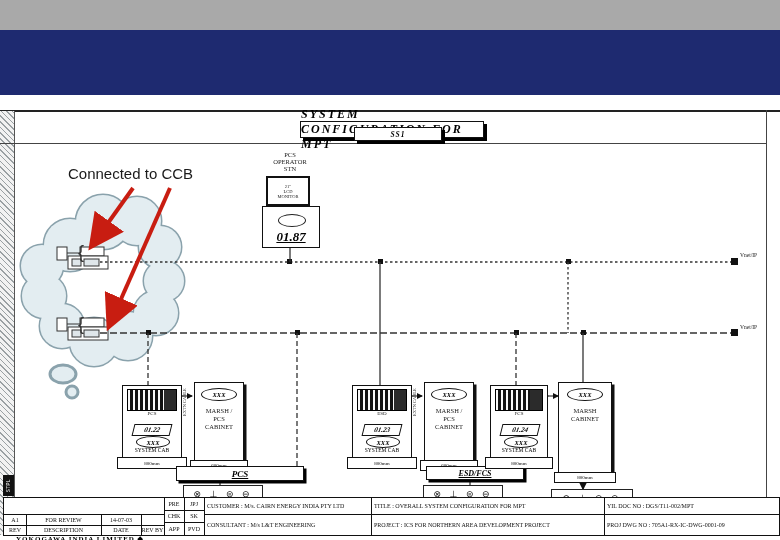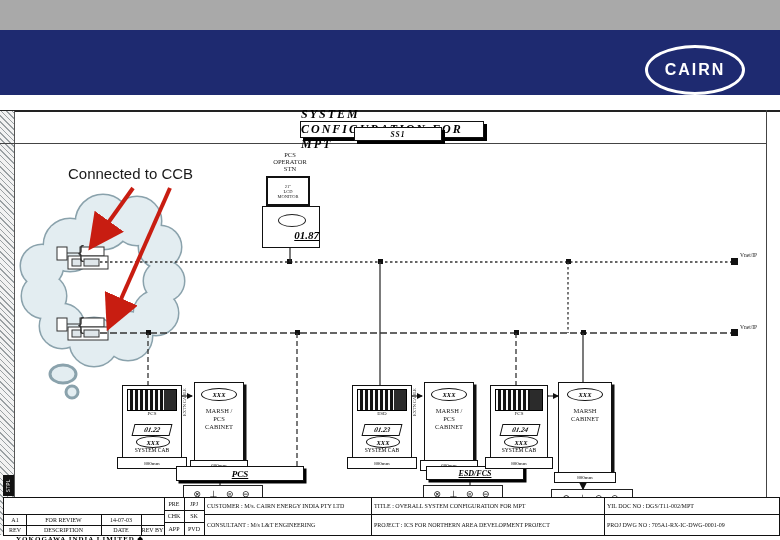--- a/index.html
+++ b/index.html
@@ -27,22 +27,22 @@
            font-family:"Liberation Serif",serif;font-weight:bold;font-style:italic;font-size:7.5px;letter-spacing:1px;}
   .cloud-note{left:68px;top:165px;font-size:15px;color:#1a1a1a;}
   
   .op-head{left:258px;top:151px;width:64px;text-align:center;font-family:"Liberation Serif",serif;
            font-size:6.5px;line-height:7px;color:#222;}
   .monitor{left:266px;top:176px;width:40px;height:26px;border:2px solid #111;background:#fff;
            display:flex;flex-direction:column;align-items:center;justify-content:center;}
   .monitor span{font-family:"Liberation Serif",serif;font-size:4.5px;line-height:5px;color:#222;}
   .console{left:262px;top:206px;width:56px;height:40px;border:1.5px solid #111;background:#fff;}
   .console .ellipse{position:absolute;left:15px;top:7px;width:26px;height:11px;border:1px solid #222;border-radius:50%;}
-  .console .ctag{position:absolute;left:0;right:0;top:22px;text-align:right;font-family:"Liberation Serif",serif;
-                 font-weight:bold;font-style:italic;font-size:11px;text-decoration:underline;}
+  .console .ctag{position:absolute;left:0;right:0;top:22px;text-align:center;font-family:"Liberation Serif",serif;
+                 font-weight:bold;font-style:italic;font-size:13px;text-decoration:underline;}
   .bus-label{font-family:"Liberation Serif",serif;font-size:5.5px;line-height:6px;color:#222;}
   
   .rack{border:1.5px solid #111;background:#fff;}
   .rackimg{position:absolute;left:4px;top:3px;right:4px;height:20px;background:#111;
            background:repeating-linear-gradient(90deg,#f8f8f8 0 2px,#111 2px 5px);border:1px solid #000;}
   .rackimg .blk{position:absolute;right:0;top:0;bottom:0;width:12px;background:#2b2b2b;}
   .rackcap{position:absolute;left:0;right:0;top:25px;text-align:center;font-family:"Liberation Serif",serif;font-size:5px;color:#222;}
   .tagbox{position:absolute;left:10px;top:38px;width:36px;height:10px;border:1px solid #111;transform:skewX(-14deg);
           display:flex;align-items:center;justify-content:center;font-family:"Liberation Serif",serif;
           font-weight:bold;font-style:italic;font-size:7px;}
@@ -73,23 +73,20 @@
   .footer{left:16px;top:535px;font-family:"Liberation Serif",serif;font-weight:bold;font-size:7px;letter-spacing:1px;}
   .stpl{left:3px;top:475px;width:11px;height:21px;background:#111;color:#fff;display:flex;align-items:center;
         justify-content:center;}
   .stpl span{font-size:4.5px;transform:rotate(-90deg);letter-spacing:.5px;}
 </style>
 </head>
 <body>
 
 <div class="abs topbar"></div>
 <div class="abs header">
-  <div class="abs logo" style="left:645px;top:15px;">
-    <span>CAIRN</span>
-  </div>
 </div>
 
 <div class="abs sheet-topline"></div>
 <div class="abs hatch"></div>
 <div class="abs sheet-rule"></div>
 <div class="abs sheet-right"></div>
 
 <div class="abs shadowbox dwg-title">
   <span>SYSTEM CONFIGURATION FOR MPT</span>
 </div>

